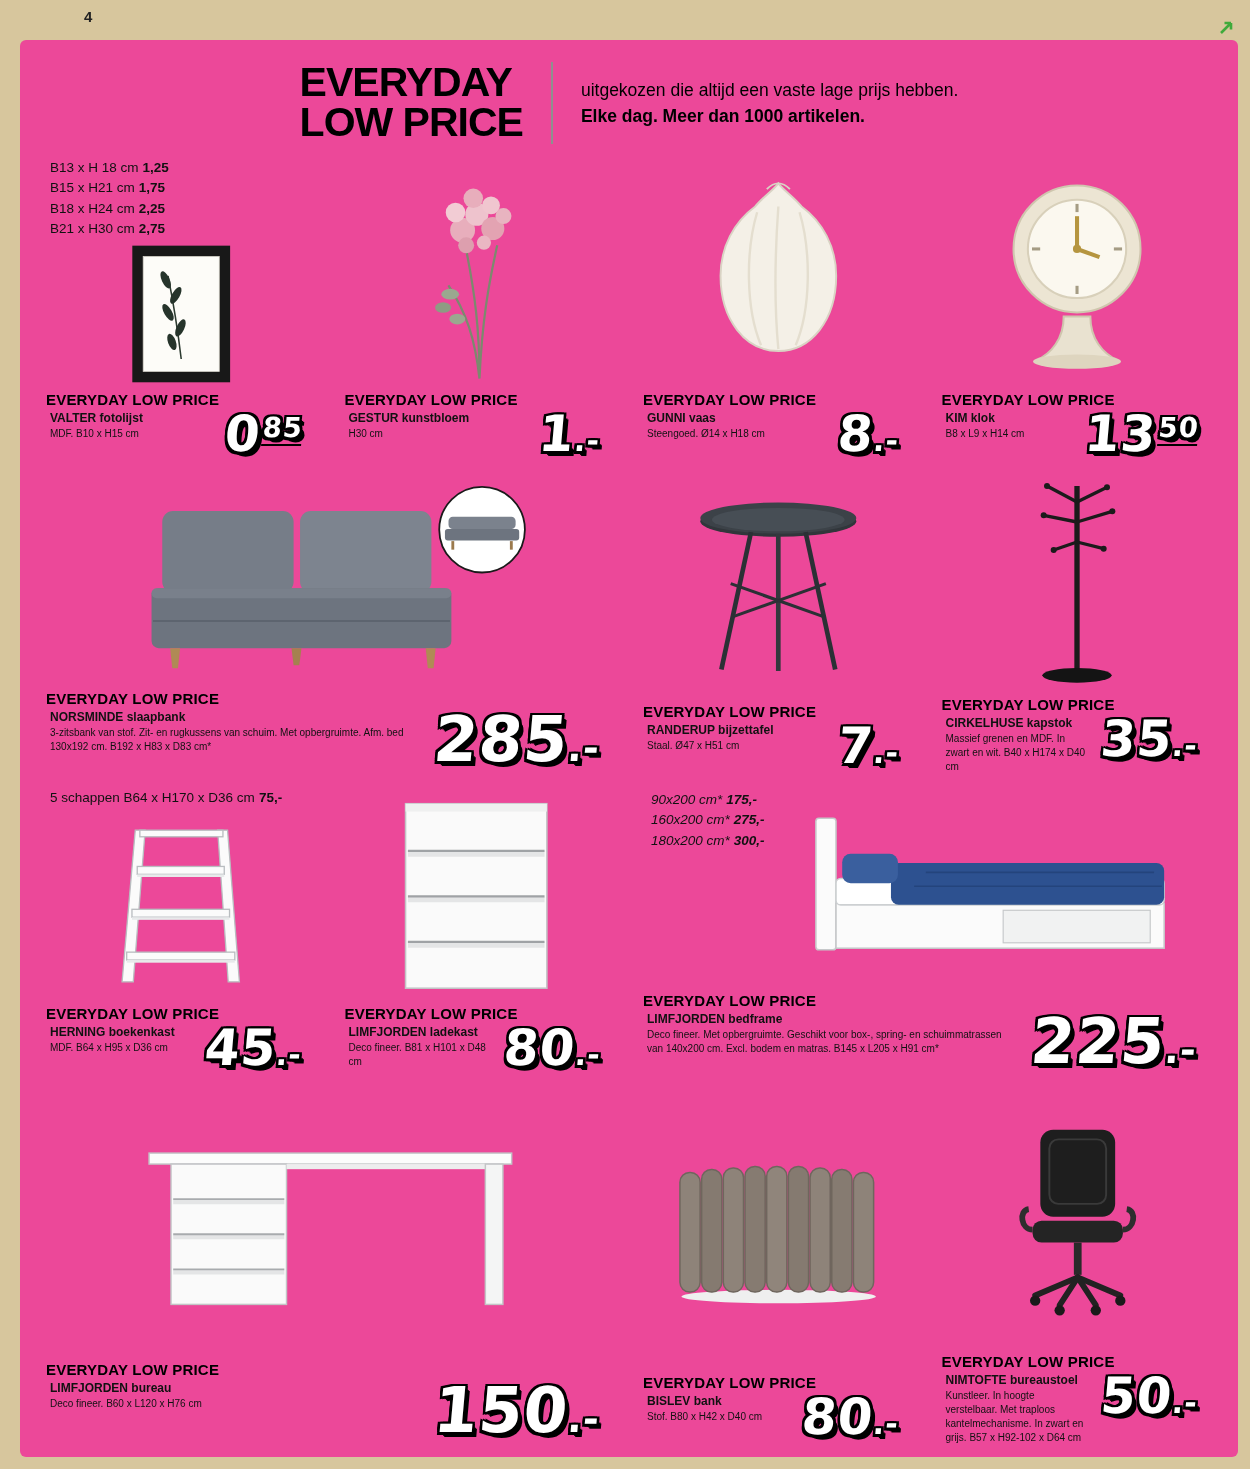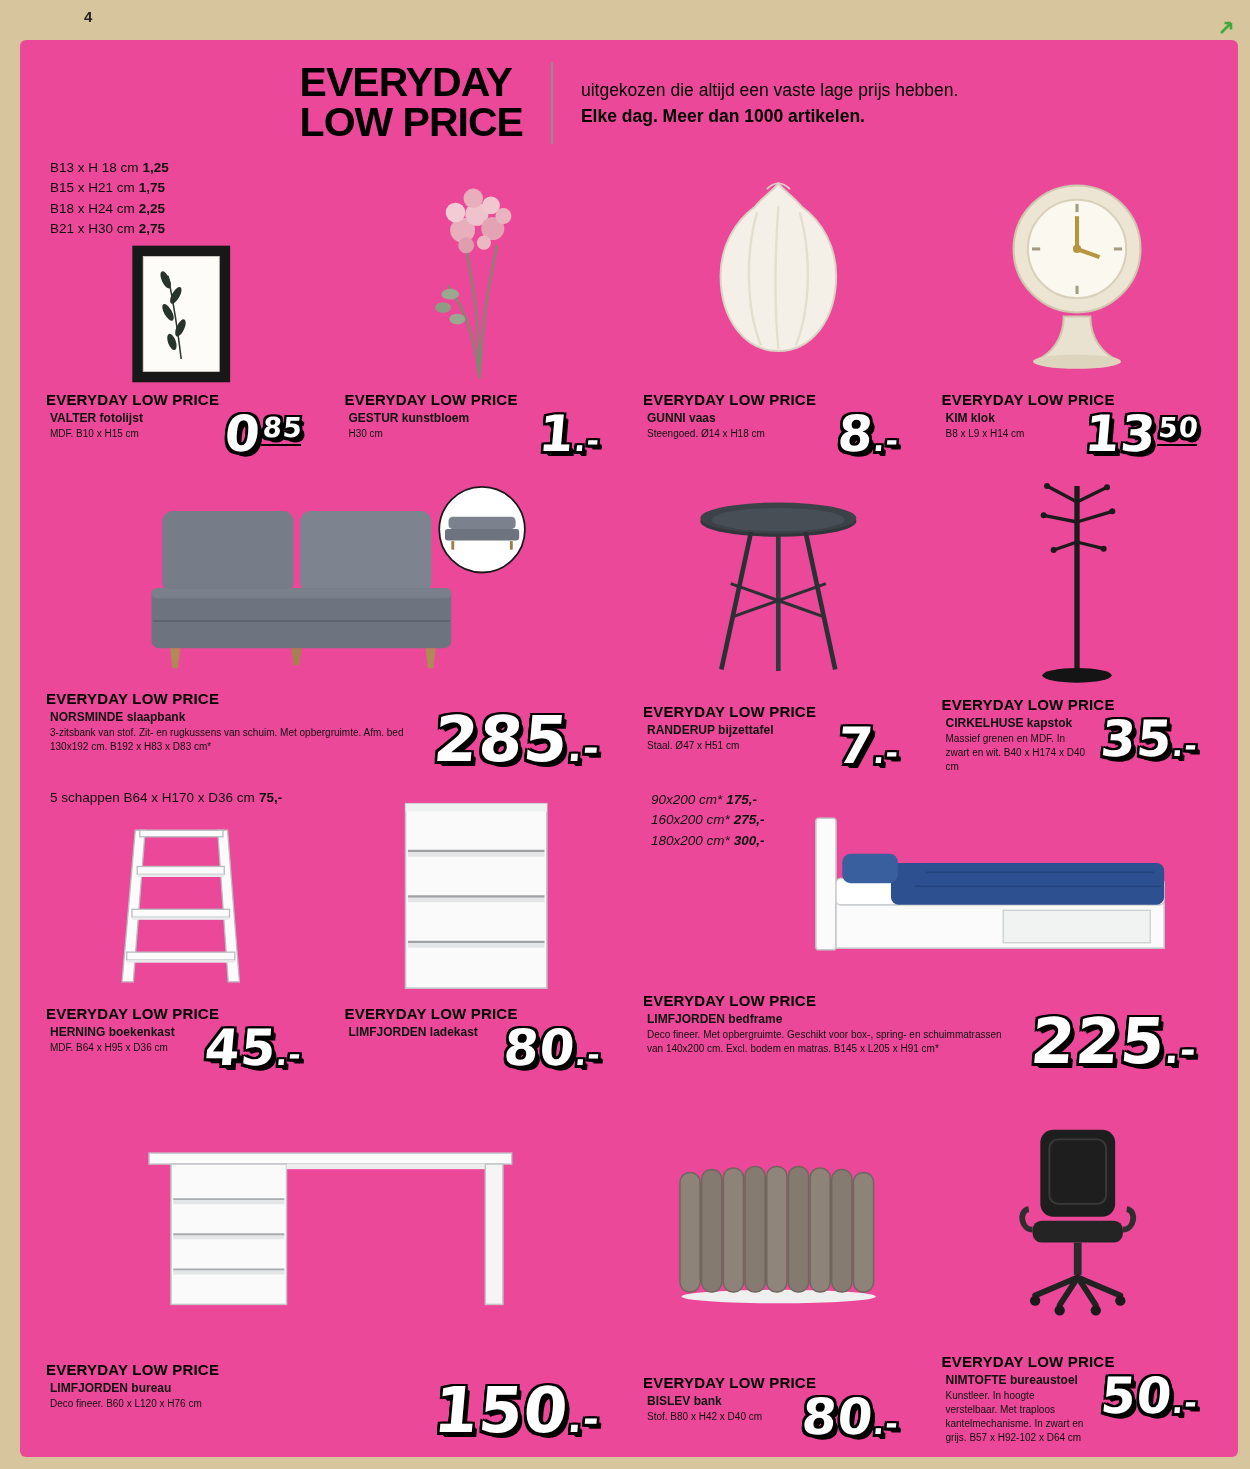--- a/index.html
+++ b/index.html
@@ -307,20 +307,21 @@
             <line x1="33" y1="80" x2="207" y2="80"></line>
             <line x1="33" y1="138" x2="207" y2="138"></line>
             <line x1="33" y1="196" x2="207" y2="196"></line>
           </g>
         </svg>
       </div>
       <div class="elp">EVERYDAY LOW PRICE</div>
       <div class="info-block">
         <div class="big-price"><span>80</span><span class="price-suffix">.-</span></div>
         <div class="pname">LIMFJORDEN ladekast</div>
+        <div class="pdesc">Deco fineer. B81 x H101 x D48 cm</div>
       </div>
     </div>
 
     <div class="cell c-j cell-bed">
       <div class="note">
         <div><span>90x200 cm*</span><b>175,-</b></div>
         <div><span>160x200 cm*</span><b>275,-</b></div>
         <div><span>180x200 cm*</span><b>300,-</b></div>
       </div>
       <div class="img-wrap" style="padding-top:26px; justify-content:flex-end; padding-right:8px;">

